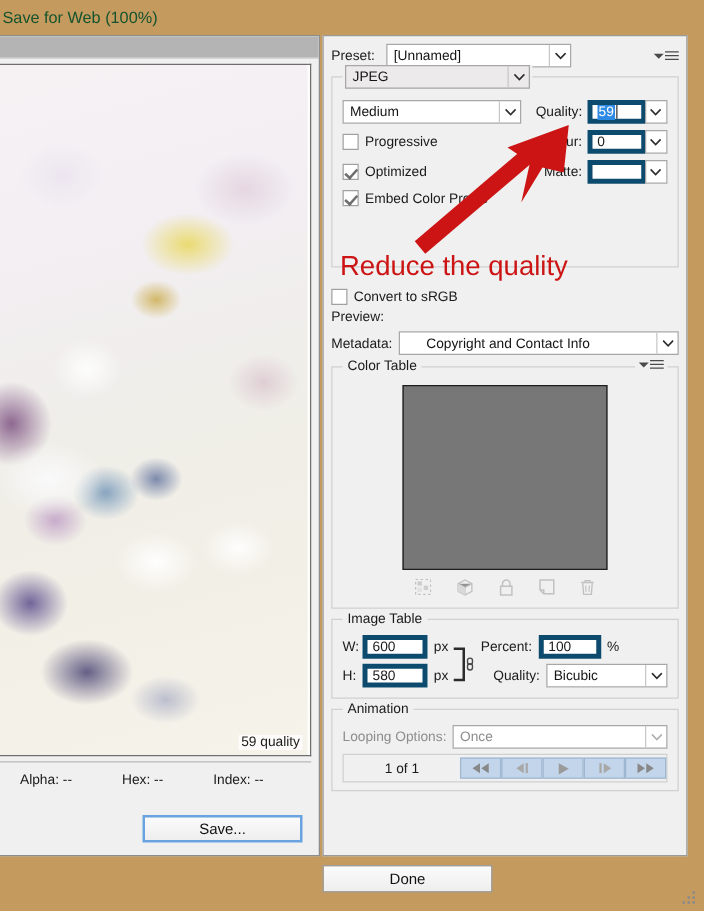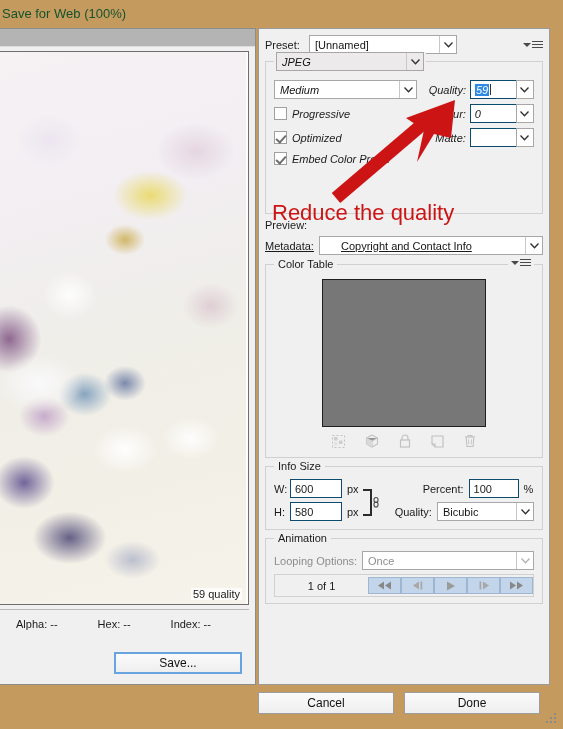--- a/index.html
+++ b/index.html
@@ -126,21 +126,21 @@
     position: absolute; right: 0; top: 0;
     width: 17px; height: 100%;
     display: flex; align-items: center; justify-content: center;
   }
   .chev svg { display: block; }
   .combo.bordered-chev .chev { border-left: 1px solid #c8c8c8; }
 
   .field {
     height: 19px;
     background: #ffffff;
-    border: 1px solid #0c4a6e;
+    border: 4px solid #0c4a6e;
     display: flex; align-items: center;
     padding-left: 4px;
     font-size: 11px;
   }
   .sel-text {
     background: #2d8ae5;
     color: #ffffff;
     padding: 0 1px;
   }
   .caret-line {
@@ -299,21 +299,21 @@
       <div class="panel-menu">
         <span class="pm-tri"></span>
         <span class="pm-lines">
             <i></i>
             <i></i>
             <i></i>
           </span>
       </div>
     </div>
 
-    <div class="group" style="padding-top:12px;margin-bottom:5px;font-style:italic;">
+    <div class="group" style="padding-top:12px;margin-bottom:19px;">
       <div style="position:absolute;top:-10px;left:8px;background:#f0f0f0;padding:0 2px;">
         <div class="combo gray bordered-chev" style="width:148px;">
           <span>JPEG</span>
           <span class="chev">
             <svg width="9" height="6" viewBox="0 0 9 6">
                 <path d="M0.5 0.5 L4.5 4.7 L8.5 0.5" stroke="#2e2e2e" stroke-width="1.3" fill="none"></path>
               </svg>
           </span>
         </div>
       </div>
@@ -378,26 +378,30 @@
       </div>
 
       <div class="cb-wrap" style="margin-top:1px;margin-bottom:2px;">
         <span class="cb checked"></span>
         <span class="lbl">Embed Color Profile</span>
       </div>
 
       <div style="height:38px;"></div>
     </div>
 
+    <div class="cb-wrap" style="margin-top:-2px;">
+      <span class="cb"></span>
+      <span class="lbl">Convert to sRGB</span>
+    </div>
 
     <div class="row">
       <span class="lbl" style="width:48px;">Preview:</span>
     </div>
 
-    <div class="row" style="margin-bottom:9px;text-decoration:underline;">
+    <div class="row" style="margin-bottom:9px;">
       <span class="lbl" style="width:54px;">Metadata:</span>
       <div class="combo bordered-chev" style="flex:1;padding-left:21px;">
         <span>Copyright and Contact Info</span>
         <span class="chev">
           <svg width="9" height="6" viewBox="0 0 9 6">
               <path d="M0.5 0.5 L4.5 4.7 L8.5 0.5" stroke="#2e2e2e" stroke-width="1.3" fill="none"></path>
             </svg>
         </span>
       </div>
     </div>
@@ -448,30 +452,30 @@
               <path d="M1 3 L11 3" stroke="#777" stroke-width="1.2"></path>
               <path d="M4 3 L4 1.5 L8 1.5 L8 3" fill="none" stroke="#777" stroke-width="1.1"></path>
               <path d="M2.2 3.5 L2.9 12.5 L9.1 12.5 L9.8 3.5" fill="none" stroke="#777" stroke-width="1.1"></path>
               <path d="M4.5 5.5 L4.8 10.5 M7.5 5.5 L7.2 10.5" stroke="#777" stroke-width=".9"></path>
             </svg>
         </span>
       </div>
     </div>
 
     <div class="group" style="padding:12px 8px 8px 8px;margin-bottom:8px;">
-      <span class="gtitle">Info Size</span>
+      <span class="gtitle">Image Table</span>
 
       <div class="row" style="margin-bottom:4px;">
         <span class="lbl" style="width:16px;">W:</span>
         <div class="field" style="width:52px;">
           <span>600</span>
         </div>
         <span class="lbl" style="margin-left:5px;">px</span>
         <span style="width:26px;"></span>
-        <span class="lbl" style="margin-left:38px;">Percent:</span>
+        <span class="lbl" style="">Percent:</span>
         <div class="field" style="width:50px;margin-left:5px;">
           <span>100</span>
         </div>
         <span class="lbl" style="margin-left:5px;">%</span>
       </div>
 
       <div class="row" style="margin-bottom:0;position:relative;">
         <span class="lbl" style="width:16px;">H:</span>
         <div class="field" style="width:52px;">
           <span>580</span>
@@ -543,21 +547,20 @@
           <svg width="15" height="9" viewBox="0 0 15 9">
               <path d="M1 0.5 L7 4.5 L1 8.5 Z M8 0.5 L14 4.5 L8 8.5 Z" fill="#888"></path>
             </svg>
         </span>
       </div>
     </div>
 
   </div>
 
   <div id="footer">
-    <div class="btn" style="width:136px;">Cancel</div>
     <div class="btn" style="width:136px;">Done</div>
   </div>
 
   <div id="resize-grip">
     <i style="left:8px;top:0;"></i>
     <i style="left:4px;top:4px;"></i>
       <i style="left:8px;top:4px;"></i>
     <i style="left:0;top:8px;"></i>
       <i style="left:4px;top:8px;"></i>
       <i style="left:8px;top:8px;"></i>

